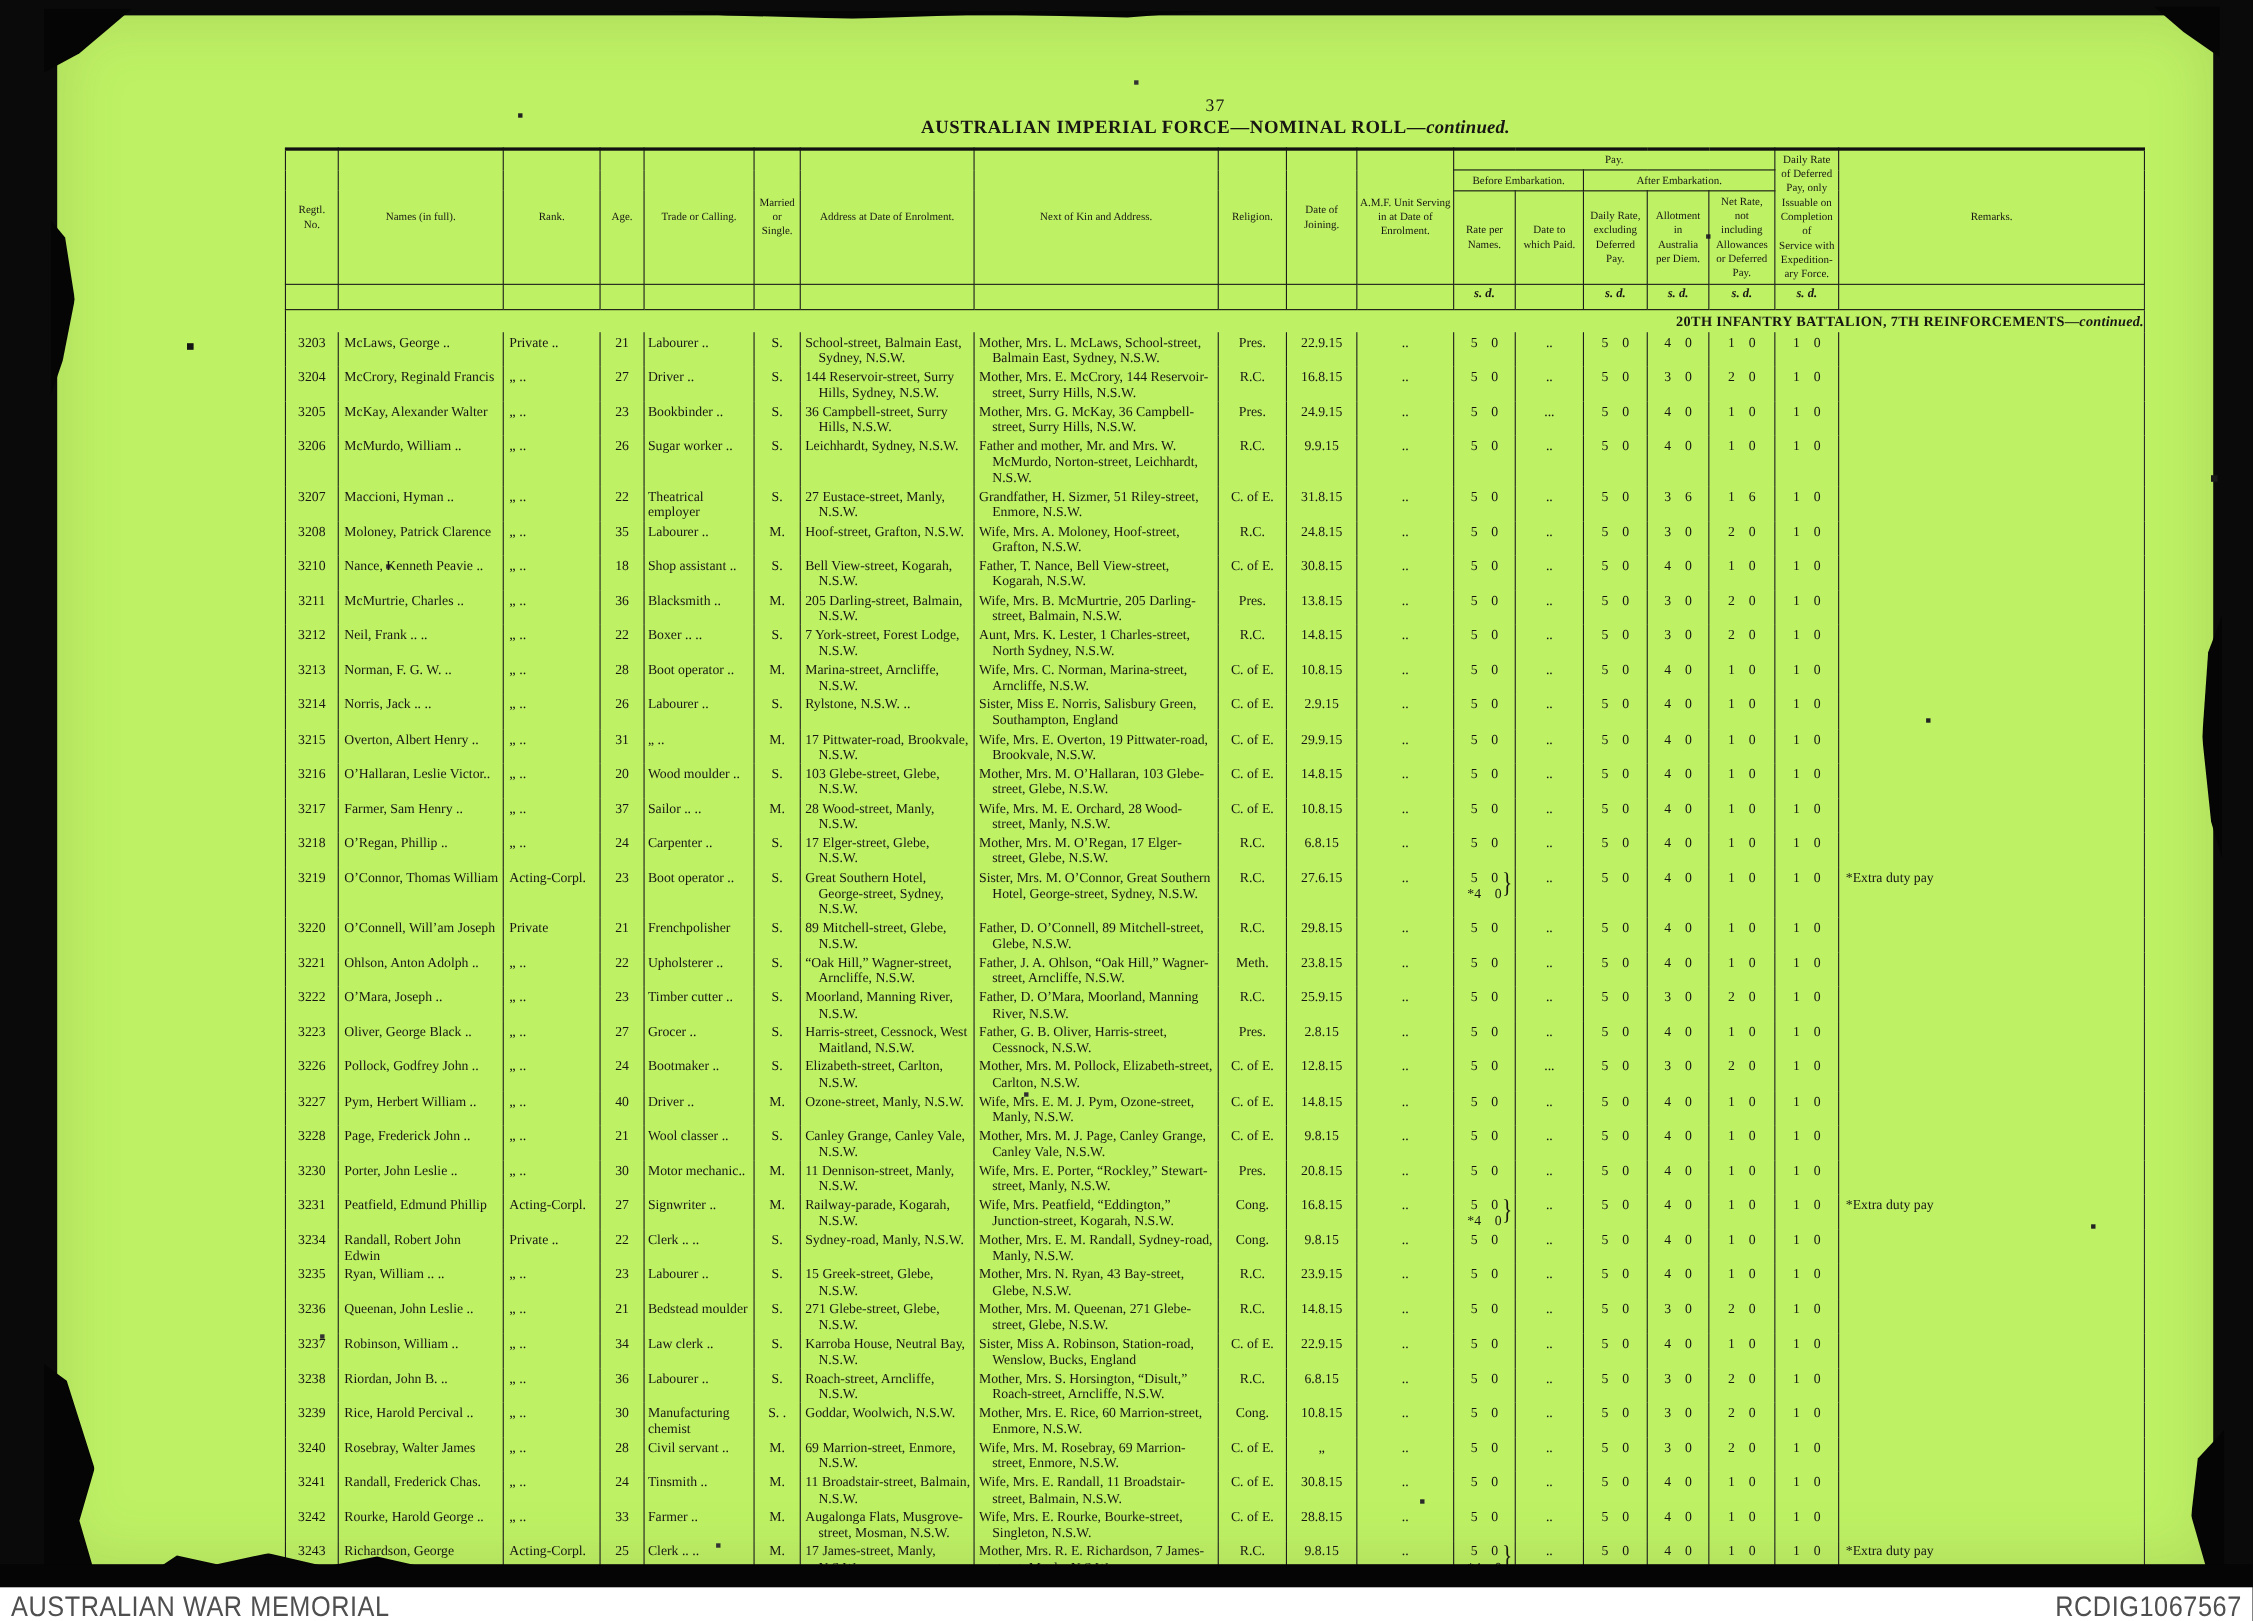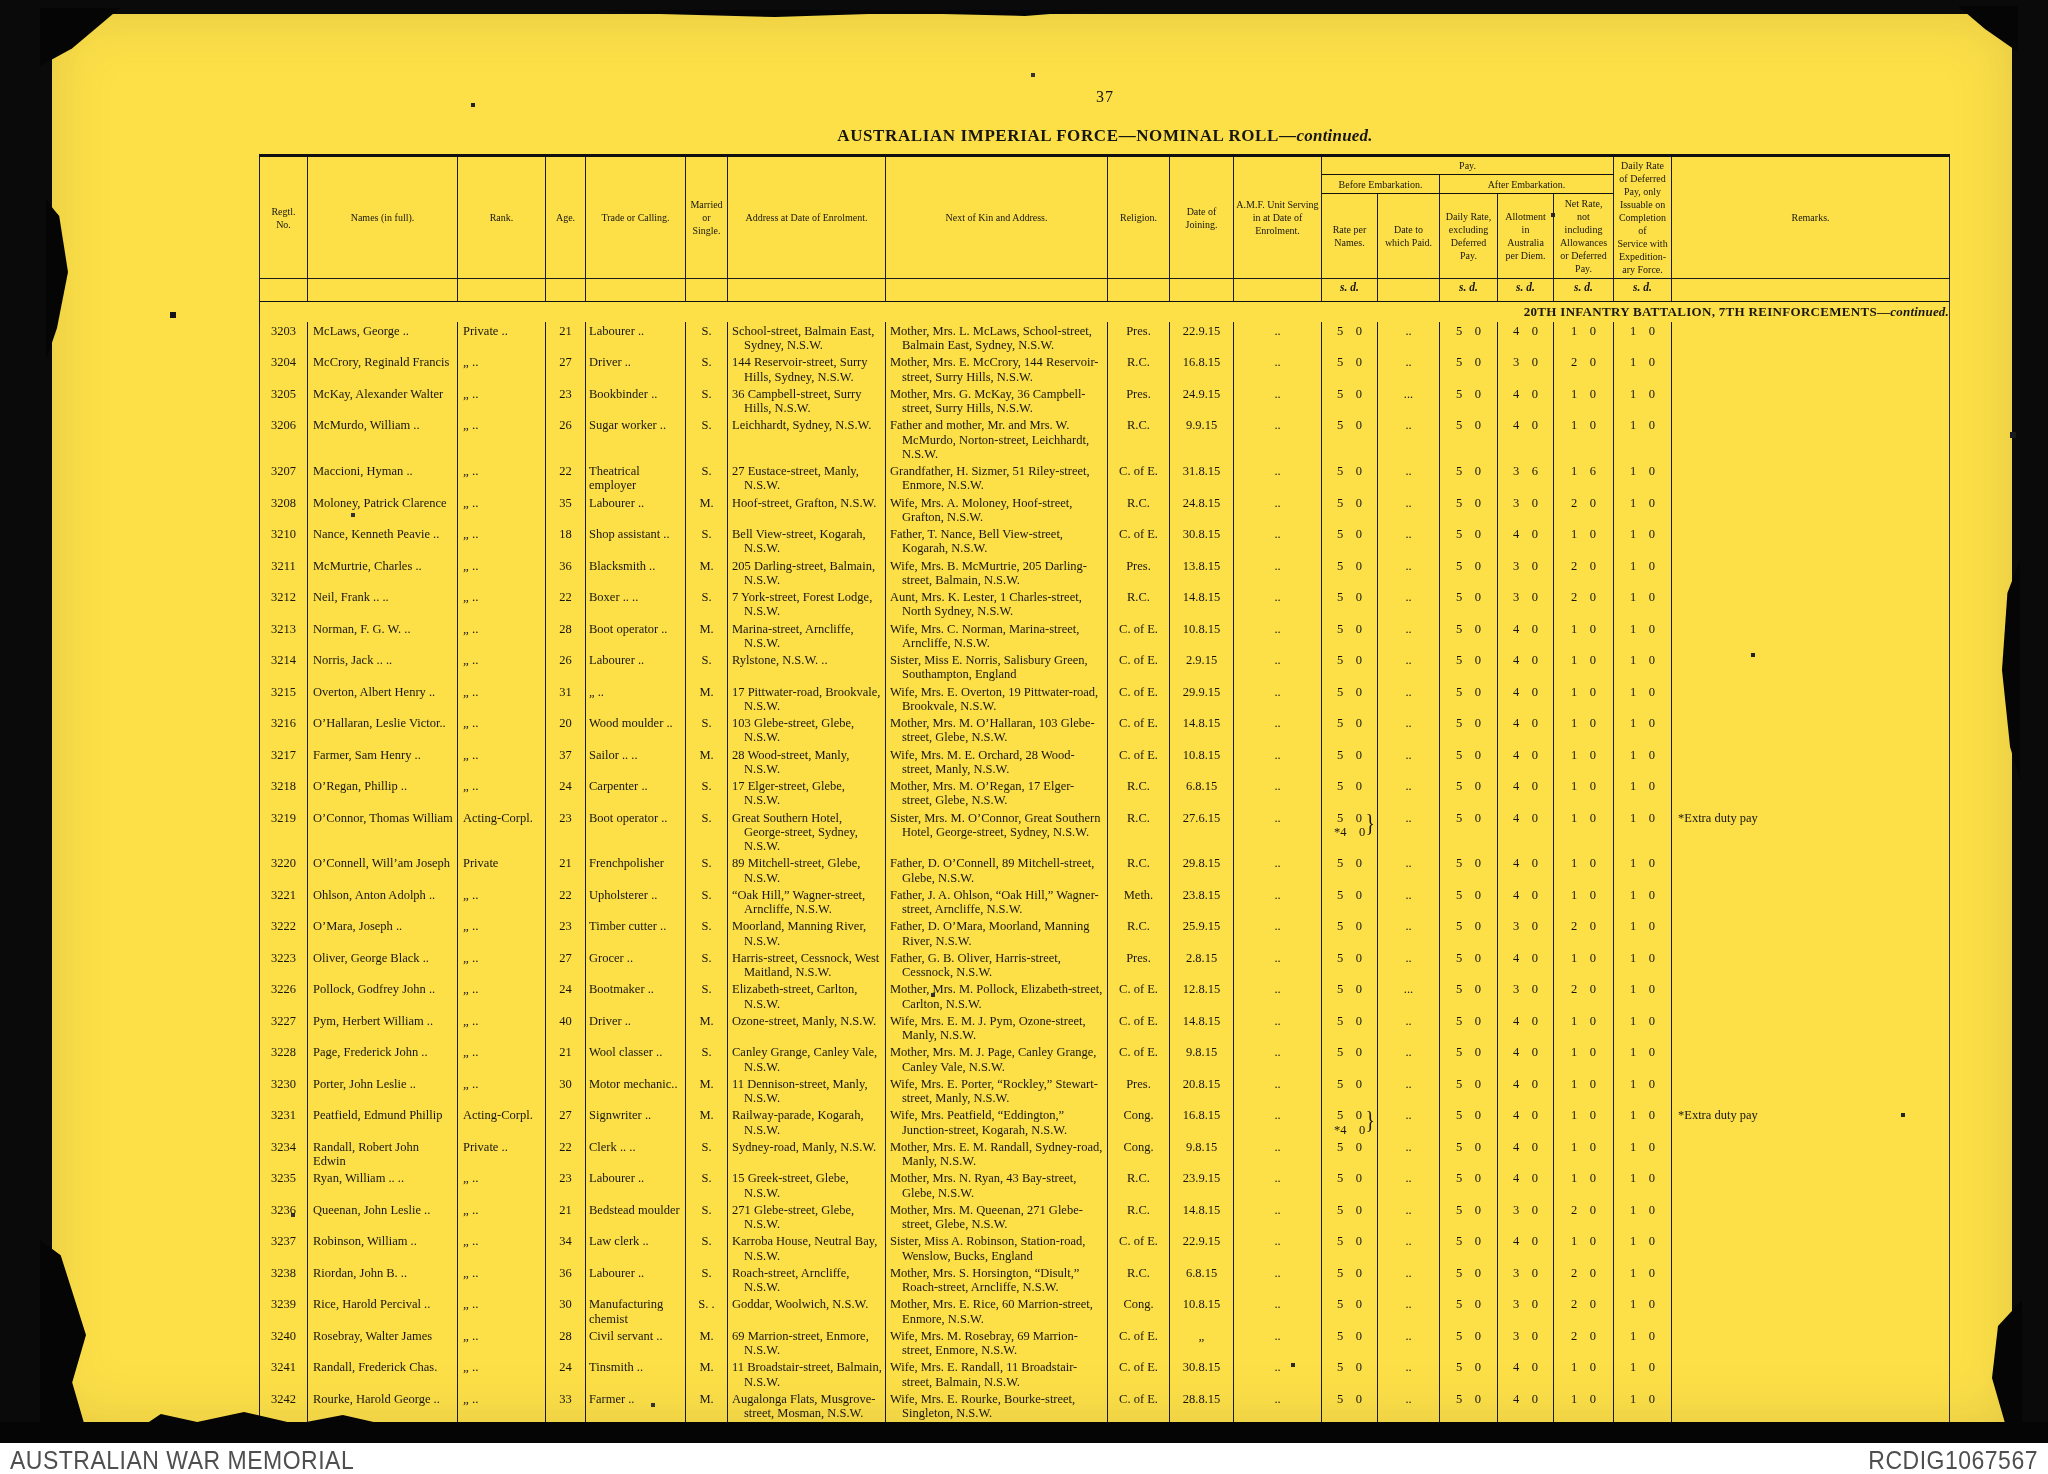--- a/index.html
+++ b/index.html
@@ -1,31 +1,31 @@
 <!DOCTYPE html>
 <html><head>
 <meta charset="utf-8">
 <style>
   html,body{margin:0;padding:0;background:#000;}
   #stage{position:relative;width:2048px;height:1474px;background:#0a0a0a;overflow:hidden;
          font-family:"Liberation Serif","DejaVu Serif",serif;color:#181613;}
   
-  #scan-page{position:absolute;left:52px;top:14px;right:36px;bottom:50px;background:#fde047;
+  #scan-page{position:absolute;left:52px;top:14px;right:36px;bottom:50px;background:#bef264;
              box-shadow:inset 0 0 60px rgba(90,80,60,.18);}
   
   .blob{position:absolute;background:#050505;}
   
   #speckles{position:absolute;left:0;top:0;width:2px;height:2px;background:transparent;
     box-shadow:420px 90px 0 1px #222,980px 60px 0 1px #333,1500px 200px 0 1px #2a2a2a,
     300px 500px 0 1px #333,1700px 640px 0 1px #222,880px 980px 0 1px #303030,
     1850px 1100px 0 1px #222,240px 1200px 0 1px #333,1240px 1350px 0 1px #2a2a2a,
     600px 1390px 0 1px #333,1960px 420px 0 2px #1a1a1a,120px 300px 0 2px #151515;}
   #content-col{position:absolute;left:207px;top:74px;width:1692px;}
   #page-number{text-align:center;font-size:16px;letter-spacing:1px;}
-  #doc-title{text-align:center;font-size:17px;font-weight:700;letter-spacing:.6px;margin-top:20px;}
+  #doc-title{text-align:center;font-size:17px;font-weight:700;letter-spacing:.6px;margin-top:0;}
   #doc-title .cont,#section-heading .cont{font-style:italic;font-weight:700;letter-spacing:.2px;}
   table{border-collapse:collapse;table-layout:fixed;width:1690px;margin-top:8px;
         border-left:1.5px solid #151515;border-right:1.2px solid #2a2a2a;border-top:3px solid #111;
         border-bottom:2px solid #151515;}
   thead th{border:1px solid #1c1c1c;border-top:none;font-size:10px;font-weight:400;
            line-height:1.3;vertical-align:middle;text-align:center;white-space:pre-line;
            padding:2px 1px;}
   thead th.grp{border-bottom:1.5px solid #111;}
   tr.units td{border-left:1px solid #1c1c1c;border-bottom:1.8px solid #111;text-align:center;
               font-style:italic;font-size:11.5px;font-weight:700;padding:2px 0;height:18px;}

